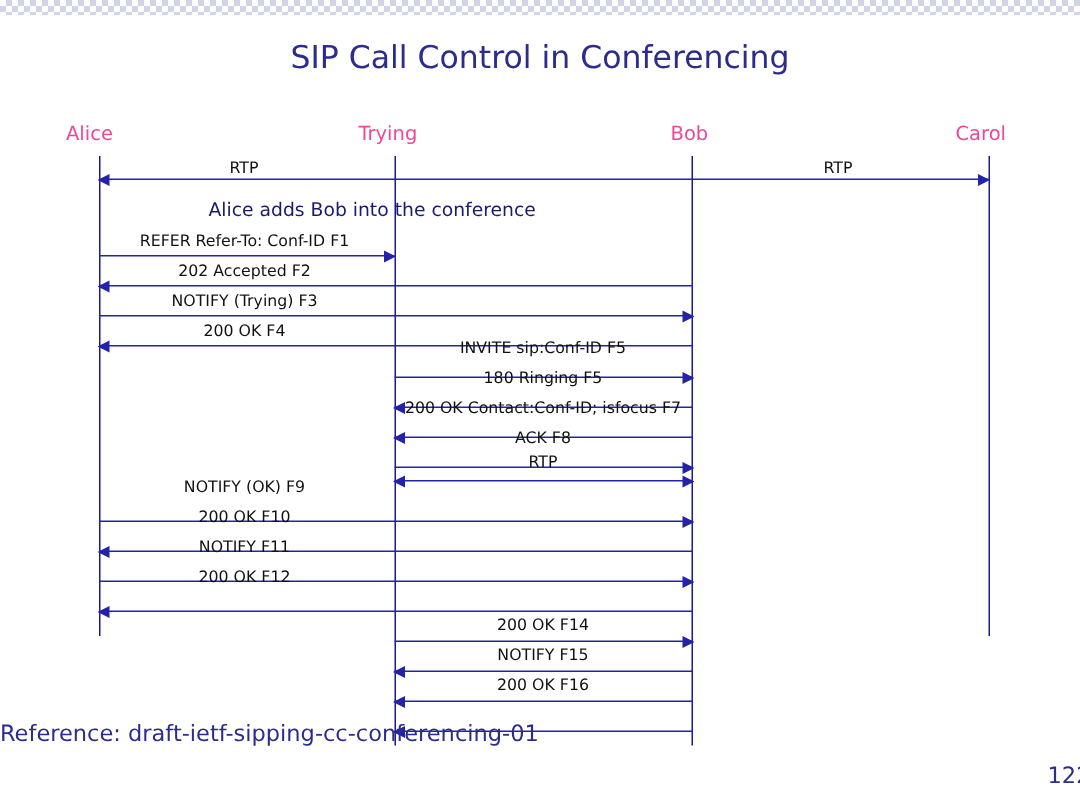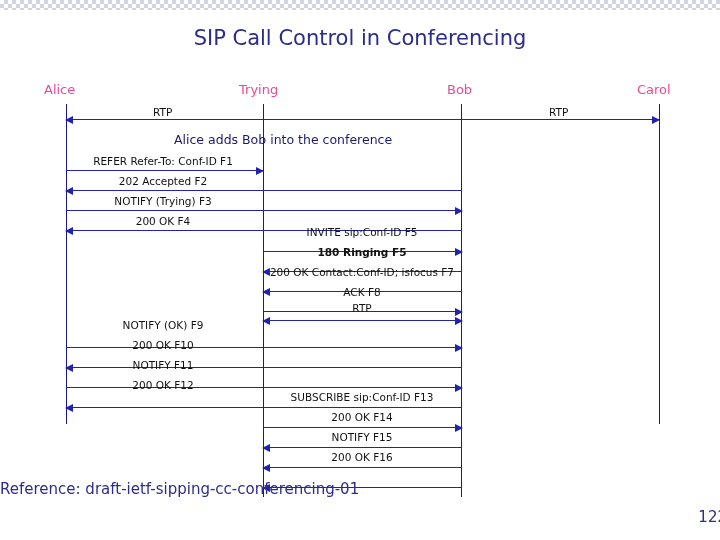--- a/index.html
+++ b/index.html
@@ -131,21 +131,21 @@
   <div class="lifeline" style="left:461px; top:104px; height:393px;"></div>
   <div class="lifeline" style="left:659px; top:104px; height:320px;"></div>
 
   <div class="arrow" style="left:66px; top:119px; width:593px;">
     <span class="head left"></span>
     <span class="head right"></span>
   </div>
   <div class="rtp-label" style="left:153px; top:106px;">RTP</div>
   <div class="rtp-label" style="left:549px; top:106px;">RTP</div>
 
-  <div class="note" style="left:139px; top:132px;margin-left:35px;">Alice adds Bob into the conference</div>
+  <div class="note" style="left:139px; top:132px;">Alice adds Bob into the conference</div>
 
   <div class="arrow" style="left:66px; top:170px; width:197px;">
     <span class="head right"></span>
   </div>
   <div class="msg-label" style="left:63px; top:155px; width:200px;">REFER Refer-To: Conf-ID  F1</div>
 
   <div class="arrow" style="left:66px; top:190px; width:396px;">
     <span class="head left"></span>
   </div>
   <div class="msg-label" style="left:63px; top:175px; width:200px;">202 Accepted  F2</div>
@@ -161,21 +161,21 @@
   <div class="msg-label" style="left:63px; top:215px; width:200px;">200 OK  F4</div>
 
   <div class="arrow" style="left:263px; top:251px; width:199px;">
     <span class="head right"></span>
   </div>
   <div class="msg-label" style="left:262px; top:226px; width:200px;">INVITE sip:Conf-ID   F5</div>
 
   <div class="arrow" style="left:263px; top:271px; width:199px;">
     <span class="head left"></span>
   </div>
-  <div class="msg-label" style="left:262px; top:246px; width:200px;font-weight:bold;">180 Ringing   F5</div>
+  <div class="msg-label" style="left:262px; top:246px; width:200px;">180 Ringing   F5</div>
 
   <div class="arrow" style="left:263px; top:291px; width:199px;">
     <span class="head left"></span>
   </div>
   <div class="msg-label" style="left:262px; top:266px; width:200px;">200 OK Contact:Conf-ID; isfocus F7</div>
 
   <div class="arrow" style="left:263px; top:311px; width:199px;">
     <span class="head right"></span>
   </div>
   <div class="msg-label" style="left:262px; top:286px; width:200px;">ACK   F8</div>
@@ -202,21 +202,20 @@
   <div class="msg-label" style="left:63px; top:359px; width:200px;">NOTIFY  F11</div>
 
   <div class="arrow" style="left:66px; top:407px; width:396px;">
     <span class="head left"></span>
   </div>
   <div class="msg-label" style="left:63px; top:379px; width:200px;">200 OK   F12</div>
 
   <div class="arrow" style="left:263px; top:427px; width:199px;">
     <span class="head right"></span>
   </div>
-  <div class="msg-label" style="left:262px; top:391px; width:200px;">SUBSCRIBE sip:Conf-ID   F13</div>
 
   <div class="arrow" style="left:263px; top:447px; width:199px;">
     <span class="head left"></span>
   </div>
   <div class="msg-label" style="left:262px; top:411px; width:200px;">200 OK  F14</div>
 
   <div class="arrow" style="left:263px; top:467px; width:199px;">
     <span class="head left"></span>
   </div>
   <div class="msg-label" style="left:262px; top:431px; width:200px;">NOTIFY  F15</div>

